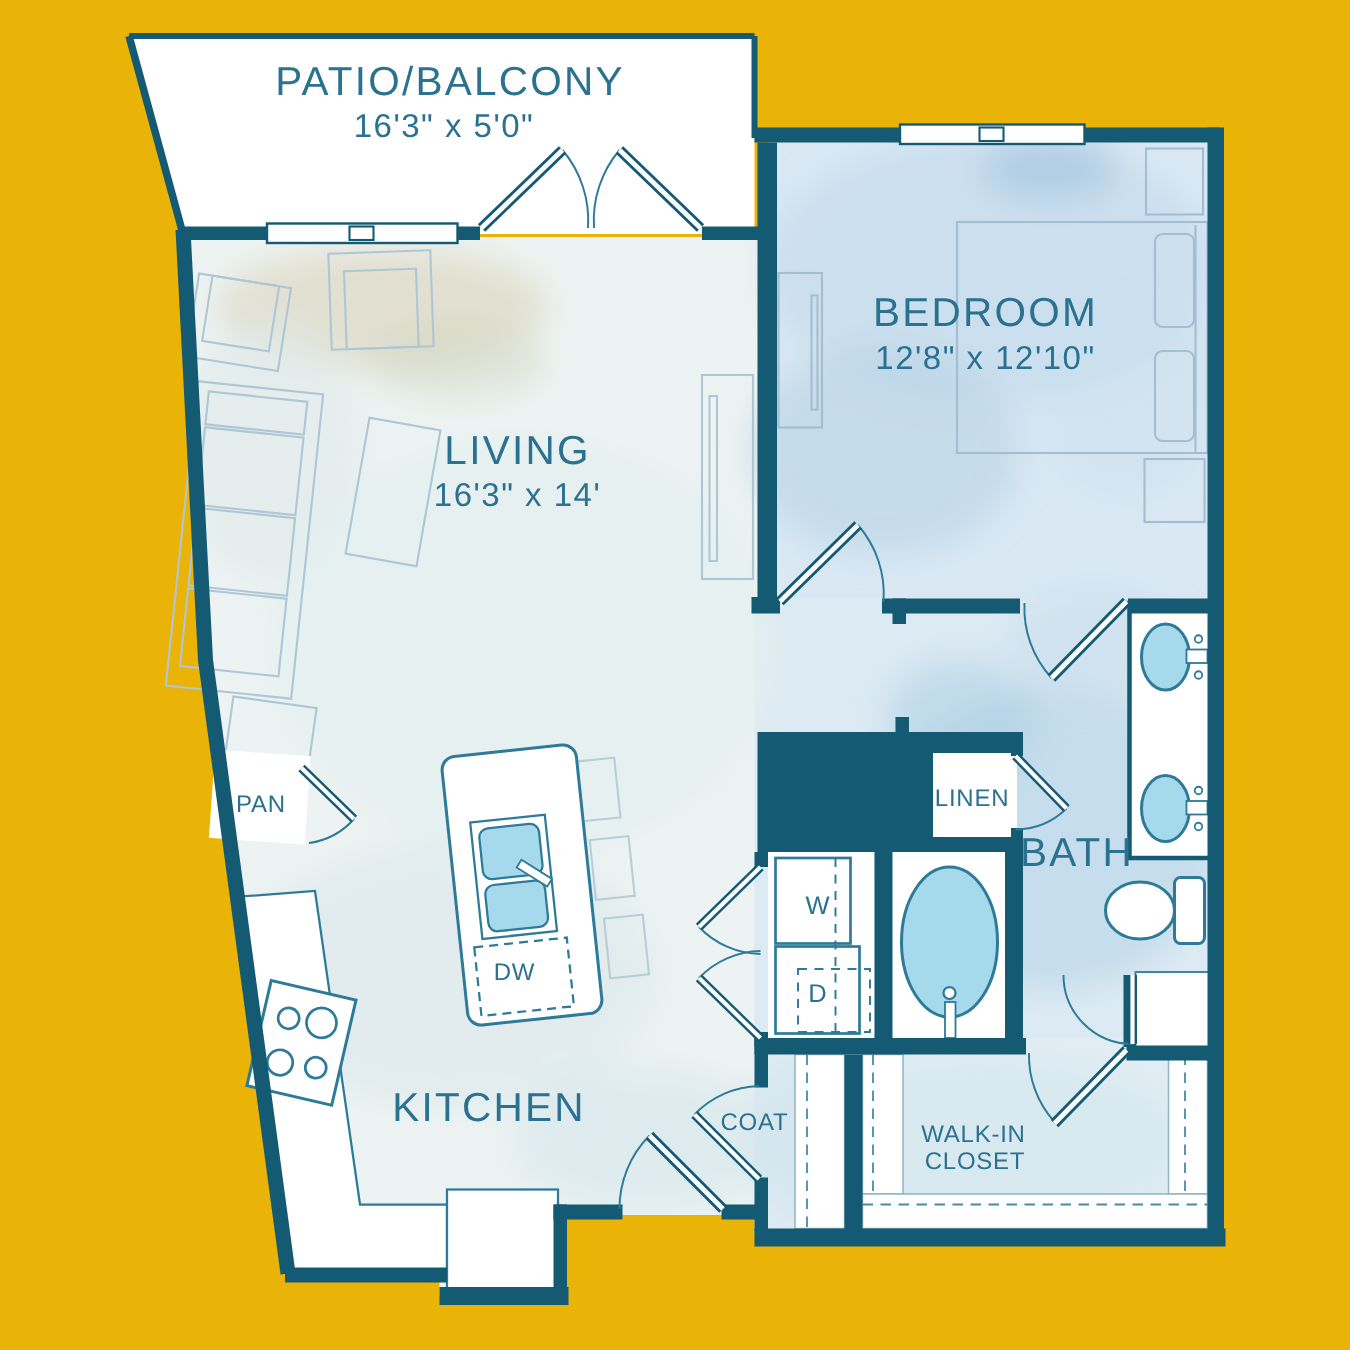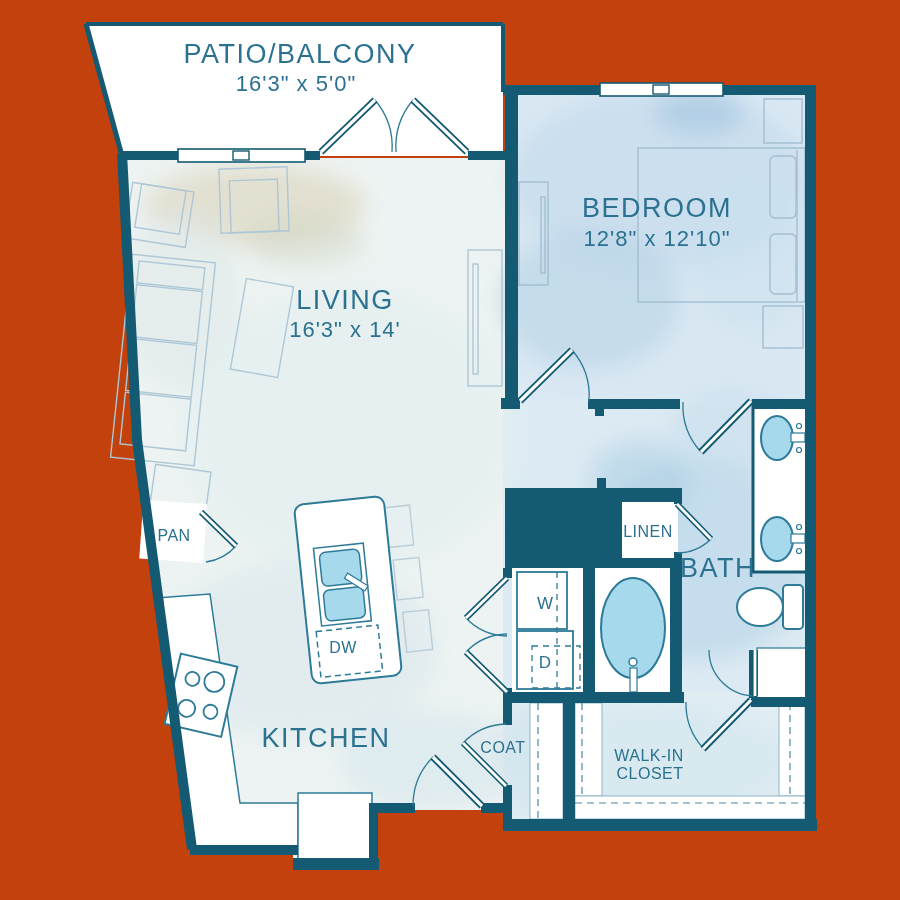--- a/index.html
+++ b/index.html
@@ -1,16 +1,16 @@
 <!DOCTYPE html>
 <html><head>
 <meta charset="utf-8">
 <style>
   html,body{margin:0;padding:0;background:#ffffff;}
-  .page{width:900px;height:900px;position:relative;background:#c2410c;overflow:hidden;}
+  .page{width:900px;height:900px;position:relative;background:#eab308;overflow:hidden;}
   svg{display:block;}
   text{font-family:"Liberation Sans", sans-serif;fill:#2b7190;}
   .room-label{font-size:27px;letter-spacing:1.5px;}
   .dim-label{font-size:22px;letter-spacing:1px;}
   .small-label{font-size:16px;letter-spacing:0.5px;}
   .wd-label{font-size:17px;}
 </style>
 </head>
 <body>
 

